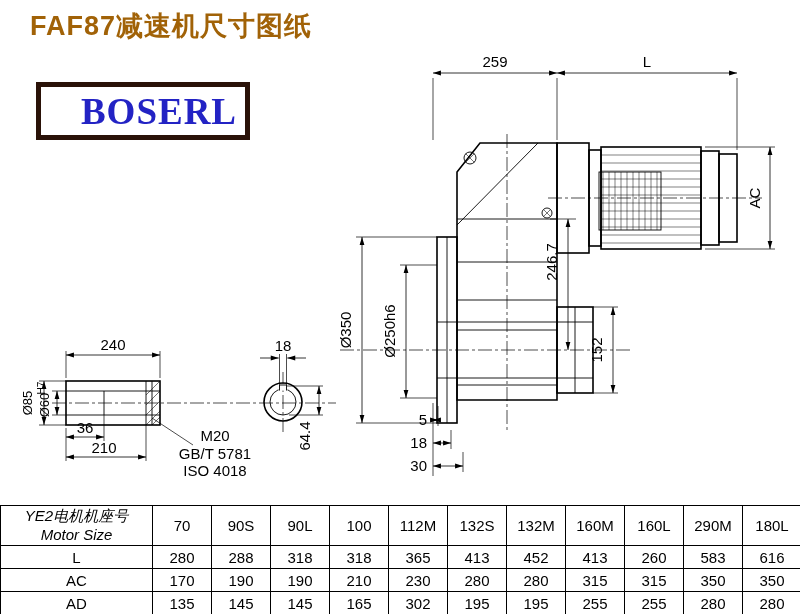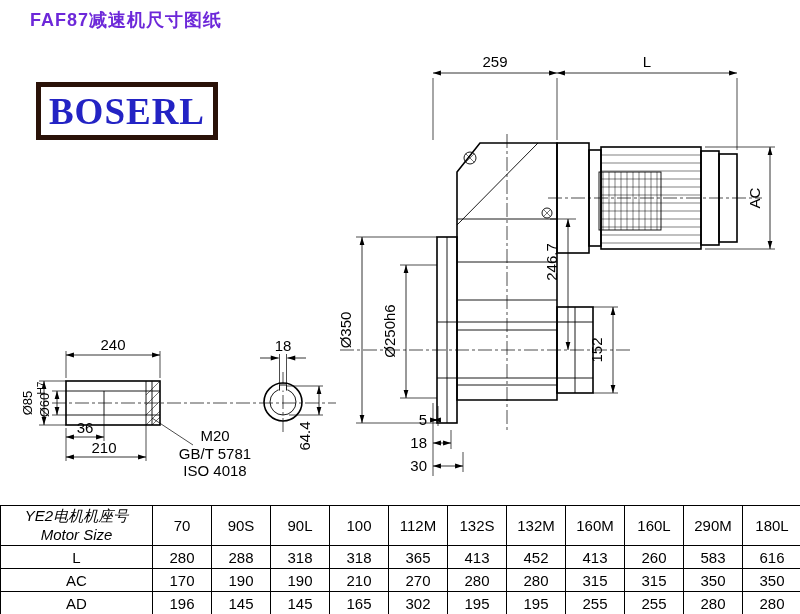--- a/index.html
+++ b/index.html
@@ -2,27 +2,27 @@
 <html><head>
 <meta charset="utf-8">
 <style>
   html,body { margin:0; padding:0; background:#fff; }
   .page {
     position:relative; width:800px; height:614px; background:#ffffff;
     font-family:"Liberation Sans", sans-serif; overflow:hidden;
   }
   .title {
     position:absolute; left:30px; top:8px;
-    font-size:18px; font-weight:bold; color:#6d28d9; letter-spacing:1px;
+    font-size:27px; font-weight:bold; color:#a16207; letter-spacing:1px;
     white-space:nowrap;
   }
   .logo-box {
     position:absolute; left:36px; top:82px; width:172px; height:48px;
     border:5px solid #2a1208; background:#fff;
-    display:flex; align-items:center; justify-content:center;
+    display:flex; align-items:center; justify-content:center;padding-left:32px;
   }
   .logo-box span {
     font-family:"Liberation Serif", serif; font-weight:bold;
     font-size:37px; color:#2323c4; letter-spacing:1px; line-height:1;
   }
   svg.drawing { position:absolute; left:0; top:0; }
 
   
   .ol  { fill:none; stroke:#000; stroke-width:1.6; }
   .tn  { fill:none; stroke:#000; stroke-width:0.9; }
@@ -281,31 +281,31 @@
       <td>260</td>
       <td>583</td>
       <td>616</td>
     </tr>
     <tr class="drow">
       <td>AC</td>
       <td>170</td>
       <td>190</td>
       <td>190</td>
       <td>210</td>
-      <td>270</td>
+      <td>230</td>
       <td>280</td>
       <td>280</td>
       <td>315</td>
       <td>315</td>
       <td>350</td>
       <td>350</td>
     </tr>
     <tr class="drow">
       <td>AD</td>
-      <td>196</td>
+      <td>135</td>
       <td>145</td>
       <td>145</td>
       <td>165</td>
       <td>302</td>
       <td>195</td>
       <td>195</td>
       <td>255</td>
       <td>255</td>
       <td>280</td>
       <td>280</td>

